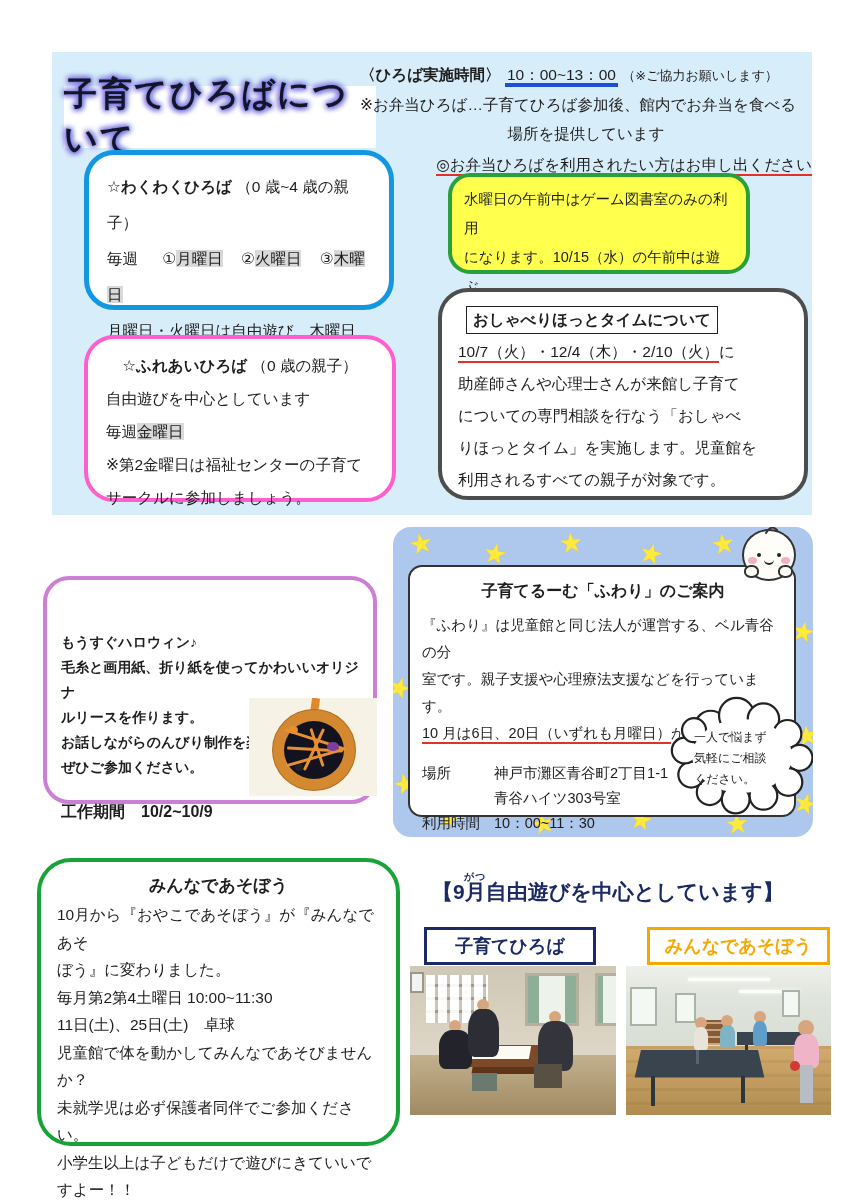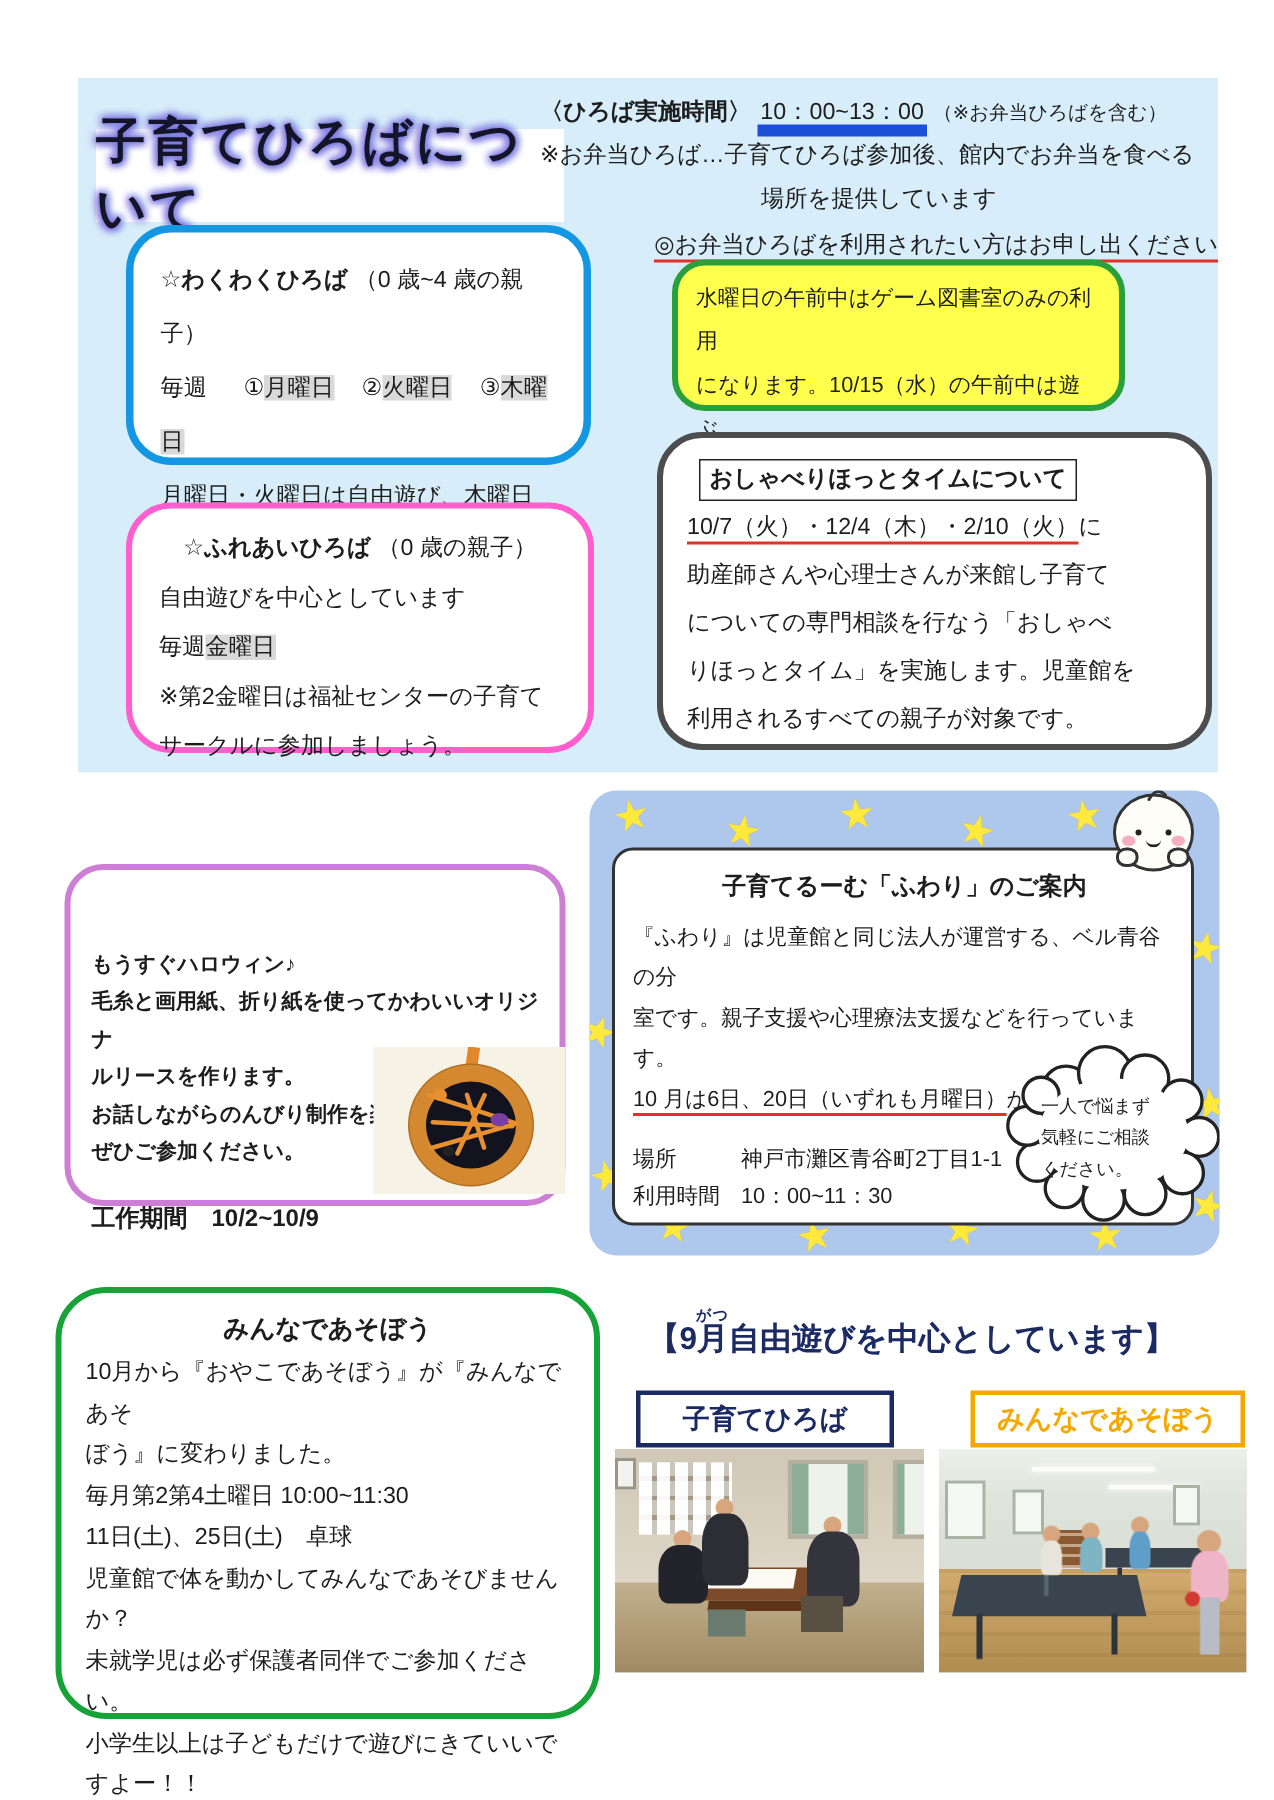--- a/index.html
+++ b/index.html
@@ -8,21 +8,21 @@
   .abs{position:absolute}
 
   
   .panel{left:52px;top:52px;width:760px;height:463px;background:#d7edf9}
   .title-box{left:64px;top:86px;width:312px;height:62px;background:#ffffff;display:flex;align-items:center;justify-content:center}
   .title-text{font-size:33px;font-weight:bold;letter-spacing:2px;color:#15152a;
     text-shadow:0 0 2px #6d6dd8,2px 2px 5px #7d7de0,-2px -2px 5px #9a8ae8,2px -2px 5px #7d9ae0,-2px 2px 5px #8d7de0}
   .hdr{left:360px;top:60px;width:452px;line-height:29px;font-size:15.5px}
   .hdr-l1{white-space:nowrap}
   .hdr-bold{font-weight:bold}
-  .time-underline{border-bottom:8px solid #1d4ed8;padding:0 2px}
+  .time-underline{border-bottom:4px solid #1d4ed8;padding:0 2px}
   .hdr-note{font-size:13px}
   .hdr-center{text-align:center}
   .hdr-notice{text-align:right;font-weight:normal;border-bottom:0;margin-top:2px}
   .red-underline{border-bottom:2.5px solid #e03226;padding-bottom:1px}
 
   
   .rbox{background:#ffffff;border-radius:30px}
   .box-waku{left:84px;top:150px;width:310px;height:160px;border:5px solid #1497e3;padding:14px 18px 0 18px;font-size:15.5px;line-height:36px}
   .box-fure{left:84px;top:335px;width:312px;height:167px;border:4px solid #ff5fce;padding:10px 18px 0 18px;font-size:15.5px;line-height:33px}
   .box-wed{left:448px;top:173px;width:302px;height:101px;background:#ffff4d;border:4px solid #2aa03c;border-radius:22px;padding:8px 12px 0 12px;font-size:14.5px;line-height:29px}
@@ -117,21 +117,21 @@
 <div class="abs panel"></div>
 
 <div class="abs title-box">
   <span class="title-text">子育てひろばについて</span>
 </div>
 
 <div class="abs hdr">
   <div class="hdr-l1">
     <span class="hdr-bold">〈ひろば実施時間〉</span>
     <span class="time-underline">10：00~13：00</span>
-    <span class="hdr-note">（※お弁当ひろばを含む）</span>
+    <span class="hdr-note">（※ご協力お願いします）</span>
   </div>
   <div>※お弁当ひろば…子育てひろば参加後、館内でお弁当を食べる</div>
   <div class="hdr-center">場所を提供しています</div>
   <div class="hdr-notice">
     <span class="red-underline">◎お弁当ひろばを利用されたい方はお申し出ください</span>
   </div>
 </div>
 
 <div class="abs rbox box-waku">
   <div>
@@ -213,20 +213,24 @@
   <div class="fuwari-inner">
     <div class="fuwari-title">子育てるーむ「ふわり」のご案内</div>
     <div class="fuwari-body">『ふわり』は児童館と同じ法人が運営する、ベル青谷の分</div>
     <div class="fuwari-body">室です。親子支援や心理療法支援などを行っています。</div>
     <div class="fuwari-body">
       <span class="red-underline">10 月は6日、20日（いずれも月曜日）</span><span>が開放日です。</span>
     </div>
     <div class="fuwari-row" style="margin-top:14px">
       <span class="fuwari-label">場所</span>
       <span>神戸市灘区青谷町2丁目1-1</span>
+    </div>
+    <div class="fuwari-row">
+      <span class="fuwari-label"></span>
+      <span>青谷ハイツ303号室</span>
     </div>
     <div class="fuwari-row">
       <span class="fuwari-label">利用時間</span>
       <span>10：00~11：30</span>
     </div>
     <div>
       
     </div>
 
     <div class="cloud">

